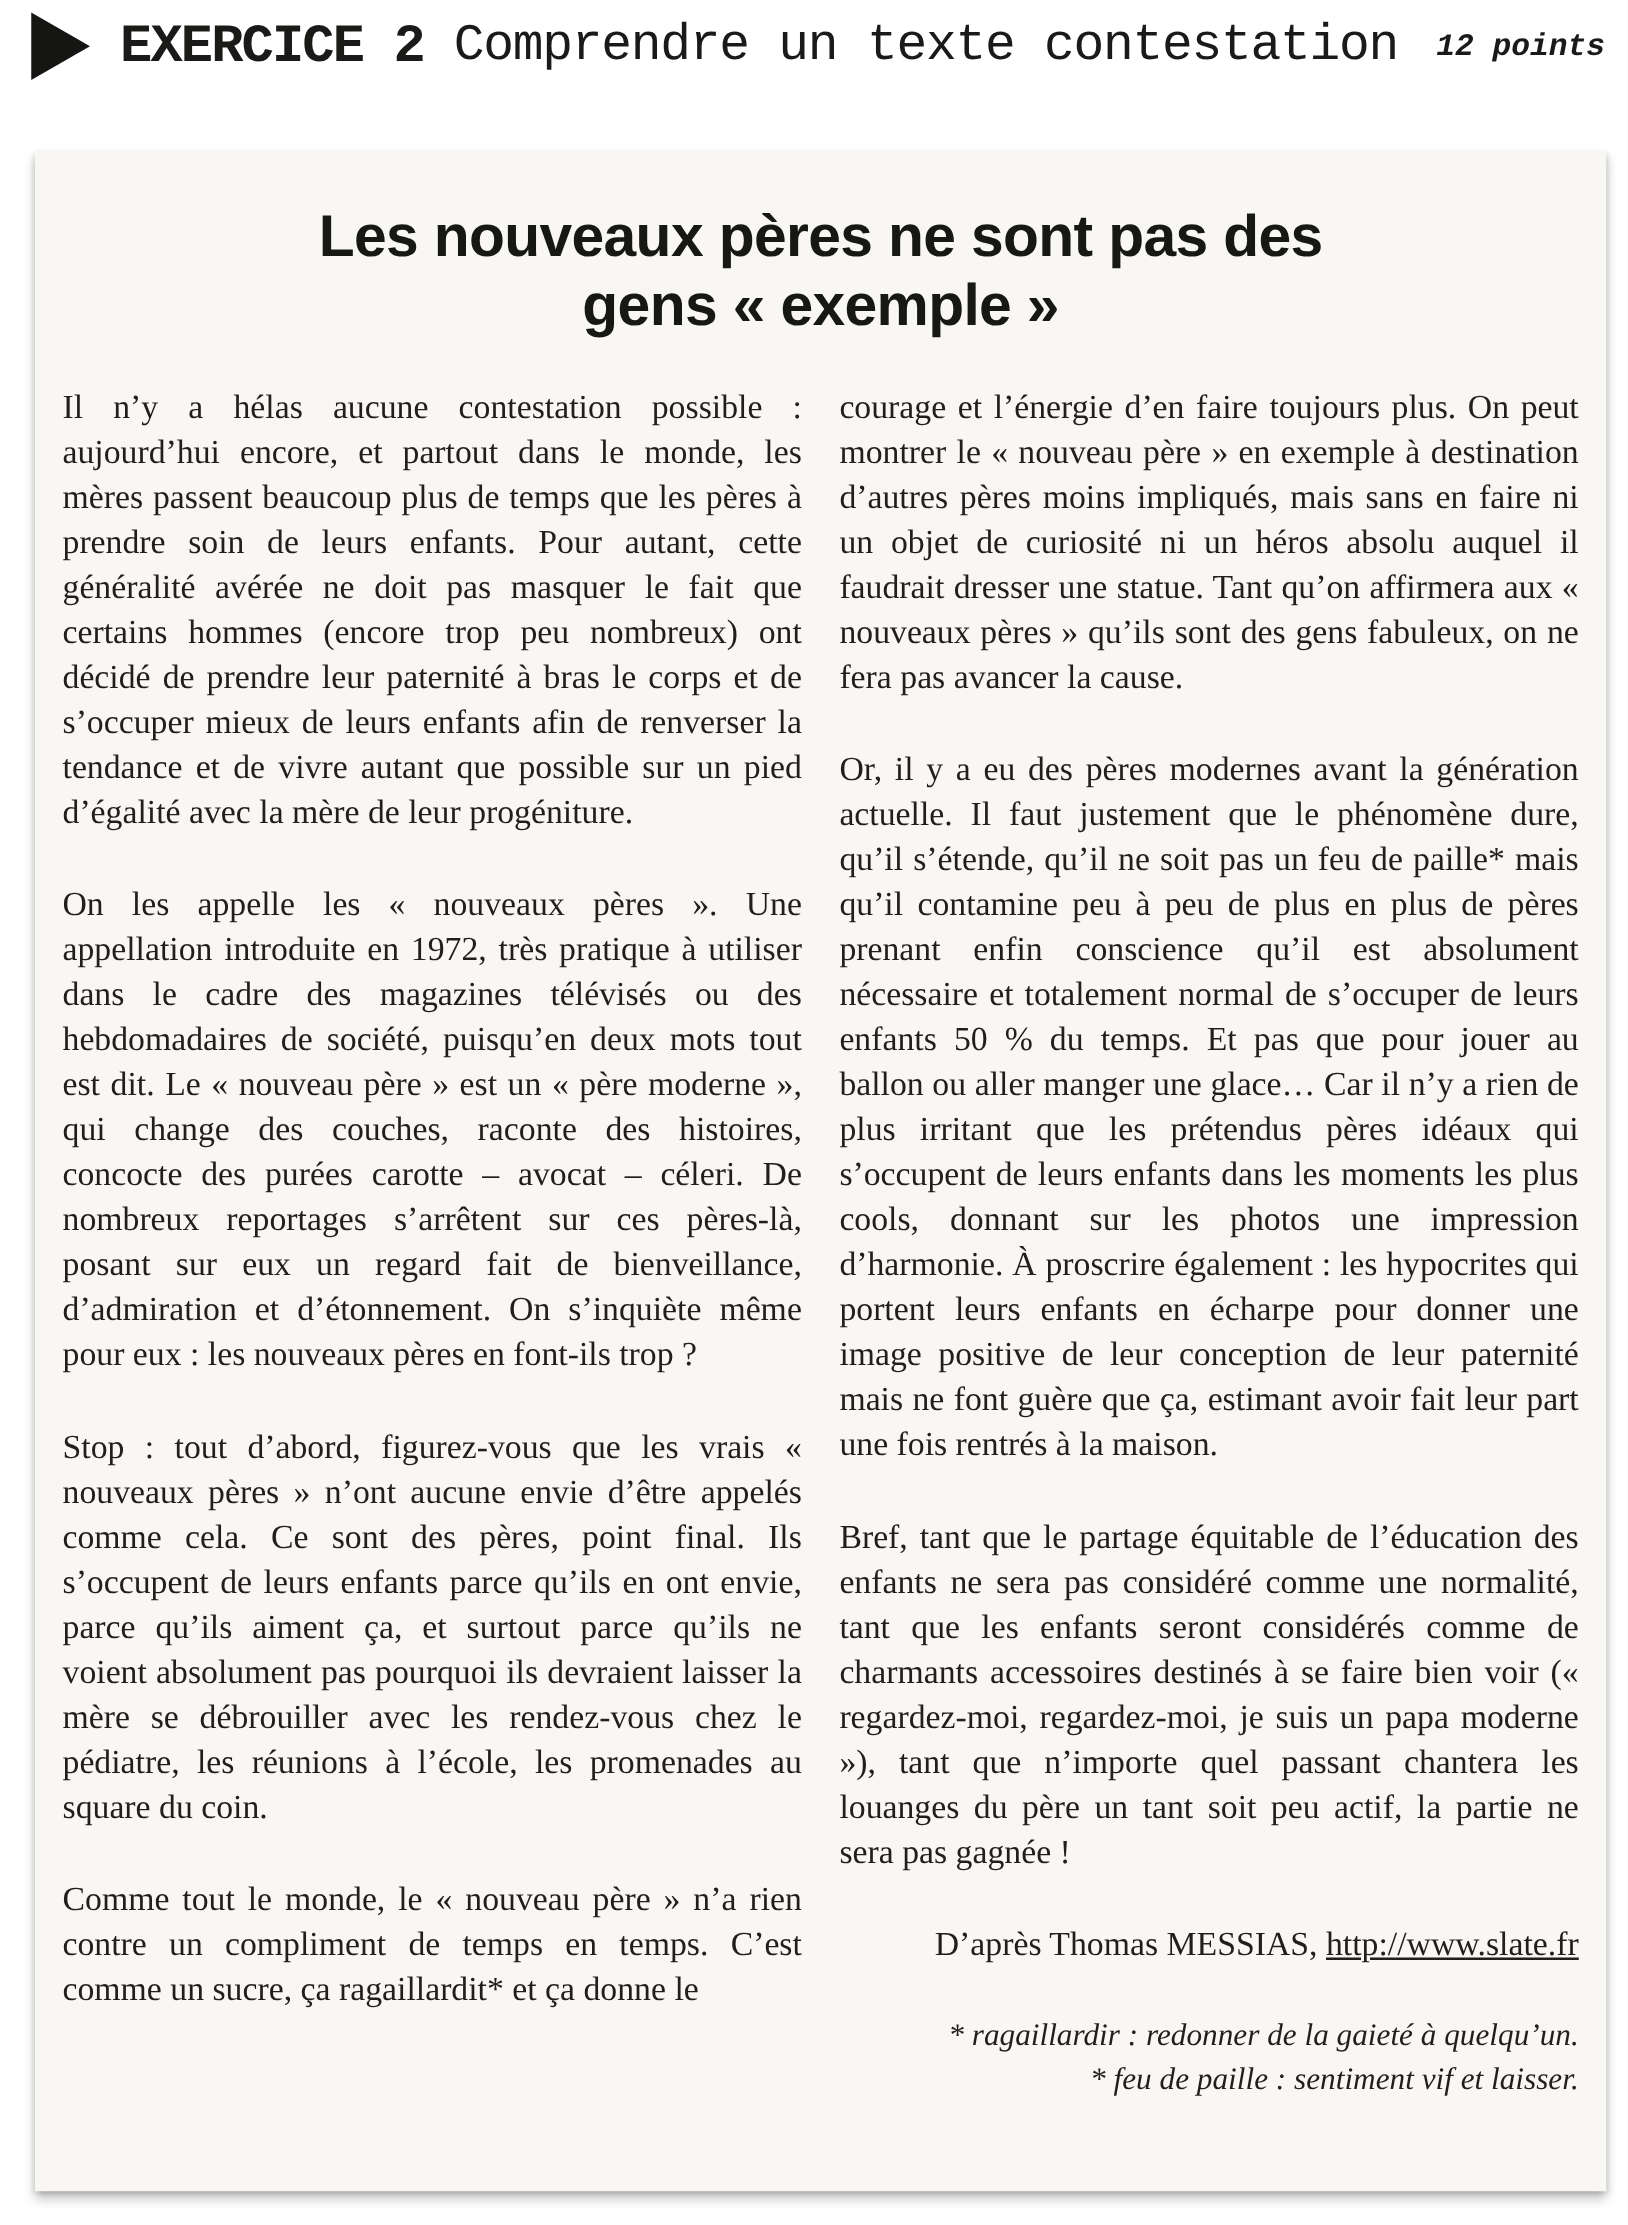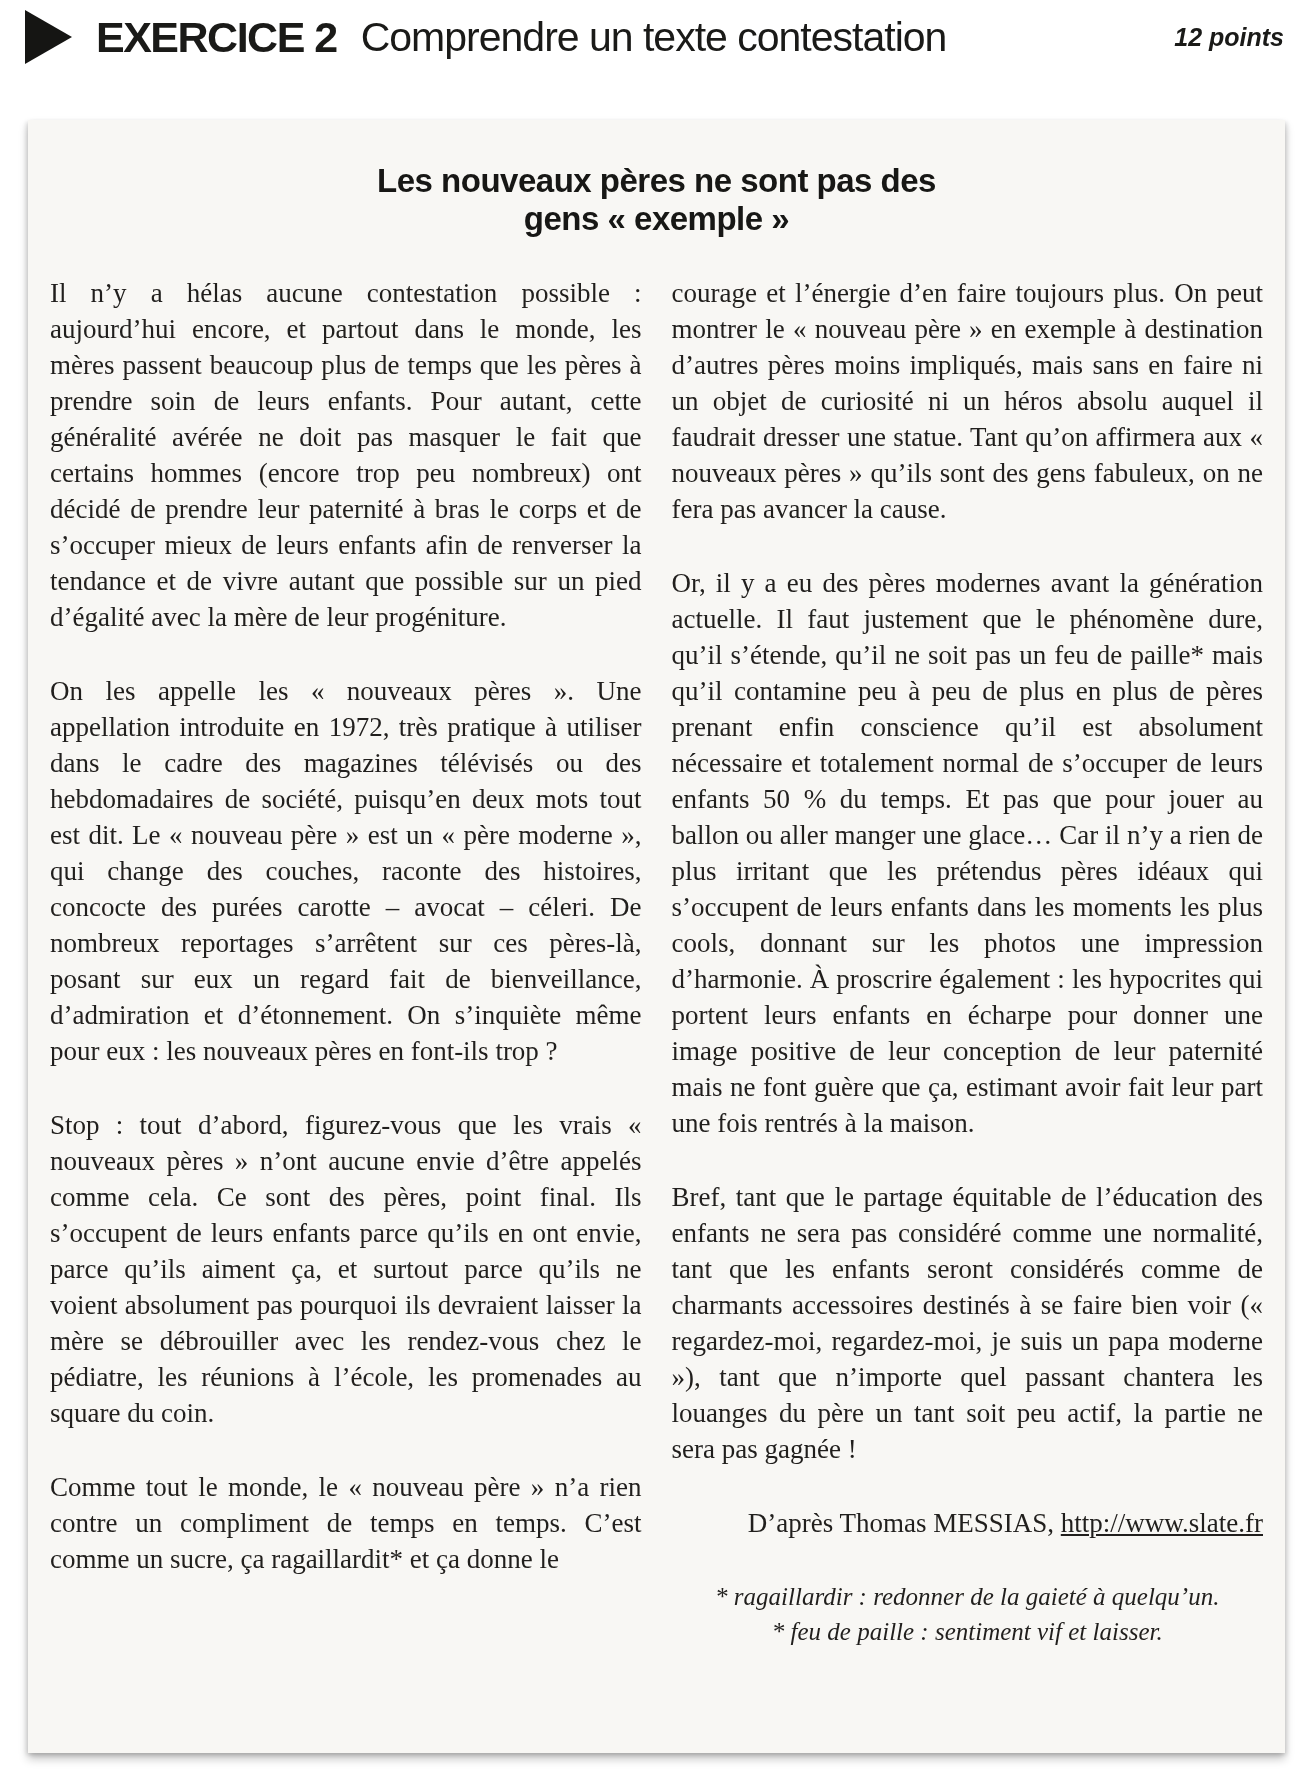--- a/index.html
+++ b/index.html
@@ -7,21 +7,21 @@
     width:1302px;height:1780px;
     background:#ffffff;
     color:#1f1e1c;
     font-family:"Liberation Serif",serif;
     overflow:hidden;
   }
   
   .ex-header{
     display:flex;align-items:center;
     padding:10px 18px 0 25px;
-    font-family:Liberation Sans, sans-serif;
+    font-family:Liberation Mono, monospace;
     color:#1a1a18;
   }
   .tri{
     width:0;height:0;flex:0 0 auto;
     border-top:27px solid transparent;
     border-bottom:27px solid transparent;
     border-left:47px solid #151513;
     margin-right:24px;
   }
   .ex-label{font-size:43px;font-weight:800;letter-spacing:-1.5px;white-space:nowrap;}
@@ -33,21 +33,21 @@
     width:1257px;height:1633px;
     margin:56px 0 0 28px;
     background:#f8f7f4;
     box-shadow:0 6px 9px rgba(0,0,0,.22), 2px 2px 4px rgba(0,0,0,.10), -2px 2px 4px rgba(0,0,0,.10);
     padding:42px 22px 0 22px;
     overflow:hidden;
   }
   .art-title{
     font-family:"Liberation Sans",sans-serif;
     font-weight:800;
-    font-size:33px;
+    font-size:47px;
     line-height:1.16;
     letter-spacing:-0.5px;
     text-align:center;
     color:#171715;
     margin:0 0 36px 0;
   }
   .art-title span{display:block;}
   .cols{display:flex;gap:30px;}
   .col{
     flex:1 1 0;
@@ -57,21 +57,21 @@
     color:#211f1d;
   }
   .col p{margin:0 0 38px 0;}
   .attribution{text-align:right;margin-top:18px !important;}
   .src-url{text-decoration:underline;}
   .footnotes{
     font-style:italic;
     font-size:25px;
     line-height:35px;
     margin-top:26px;
-    text-align:center;
+    text-align:right;
   }
   .footnotes p{margin:0;}
 </style>
 </head>
 <body>
 
 <div class="page">
 
   <header class="ex-header">
     <span class="tri"></span>

